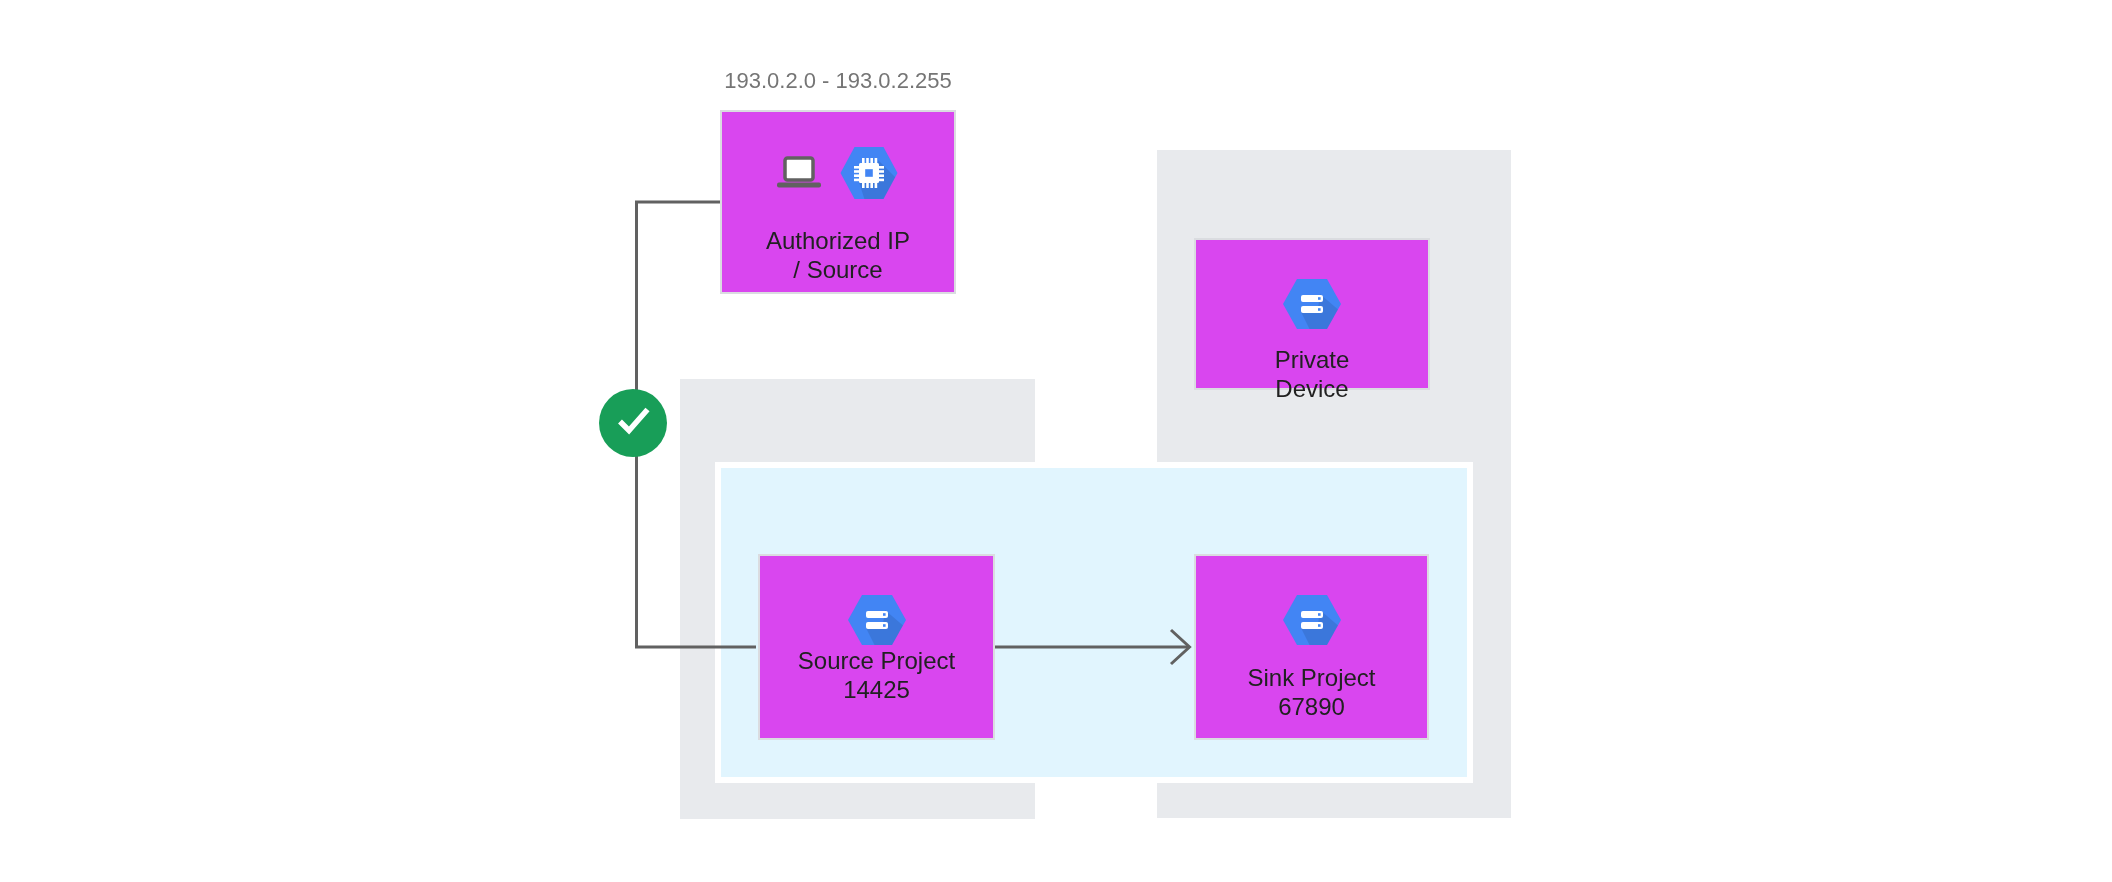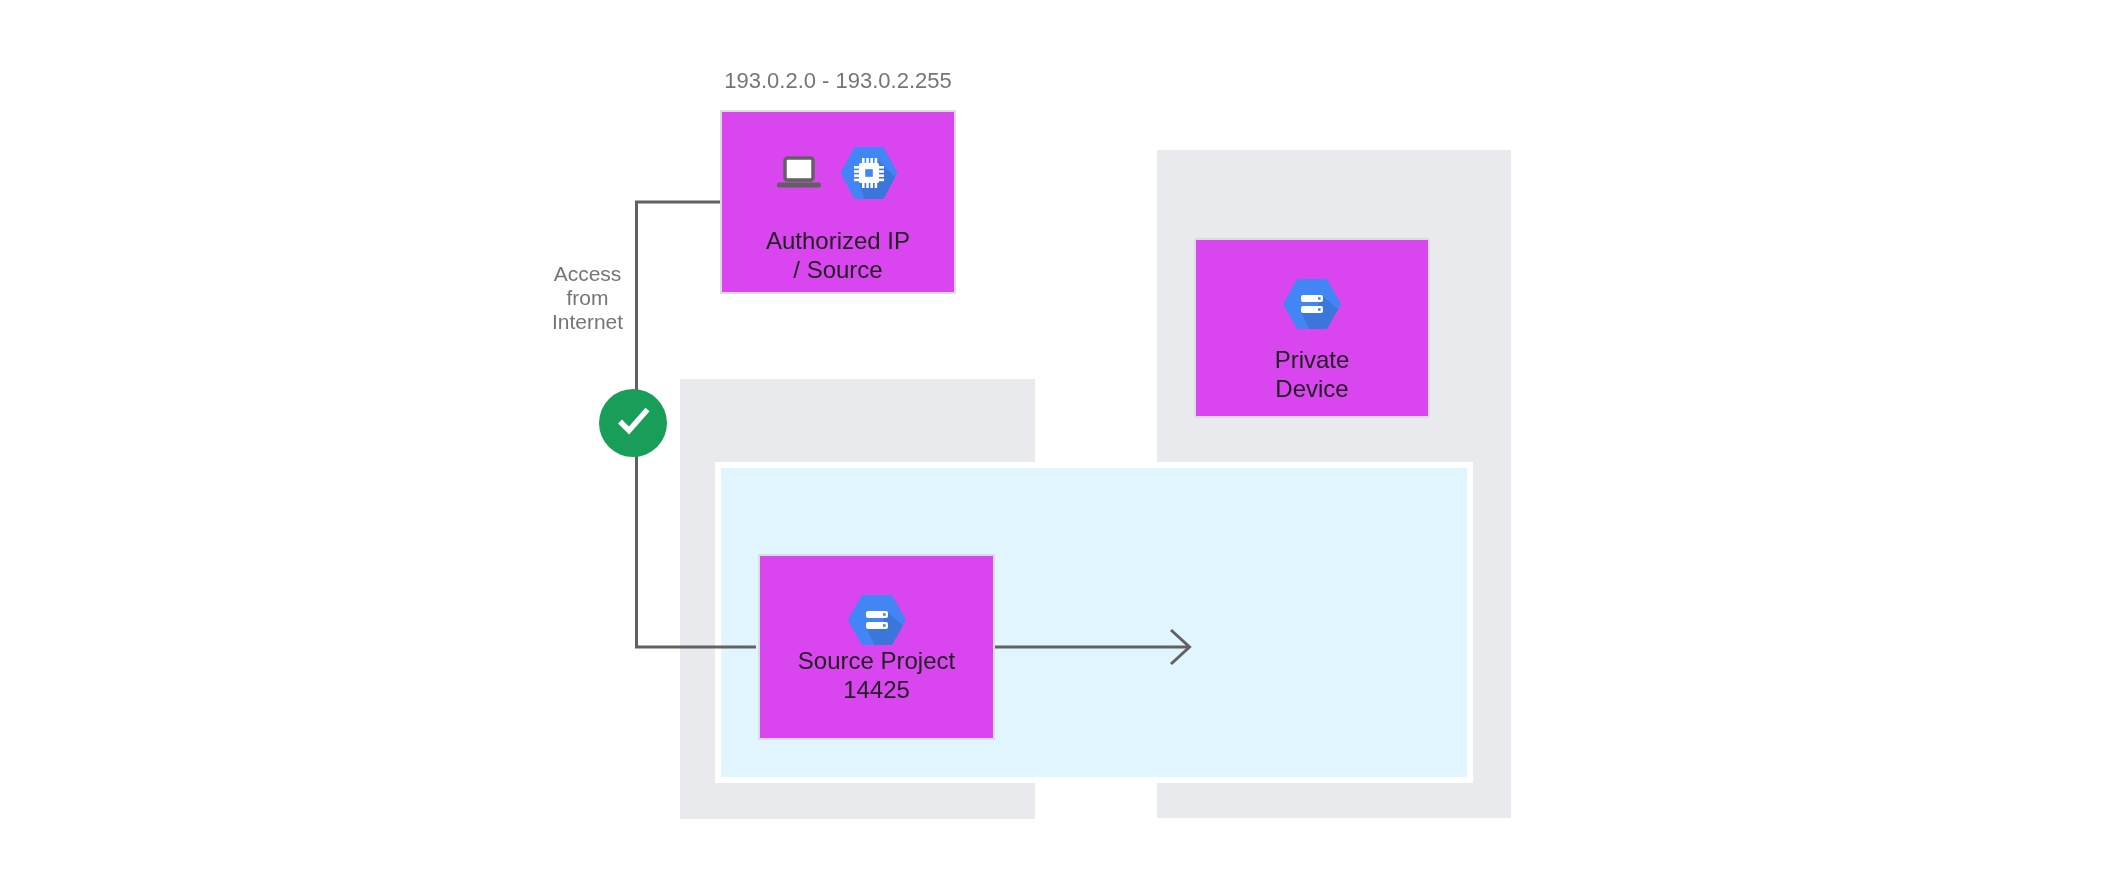--- a/index.html
+++ b/index.html
@@ -126,25 +126,20 @@
           <rect x="26.2" y="24.2" width="7.6" height="7.6" fill="#4285f4"></rect>
         </svg>
       </span>
     </div>
     <div class="node-label" style="margin-top:20px;">
       <div>Authorized IP</div>
       <div>/ Source</div>
     </div>
   </div>
 
-  <div class="muted-label" style="left:535px;top:262px;width:105px;">
-    <div>Access</div>
-    <div>from</div>
-    <div>Internet</div>
-  </div>
 
   <div class="check-circle layer4">
     <span>
       <svg width="42" height="33" viewBox="0 0 42 33">
         <path d="M8 16.5 L17 25.5 L35.5 4.5" fill="none" stroke="#ffffff" stroke-width="5.5"></path>
       </svg>
     </span>
   </div>
 
   <div class="box-white layer3" style="left:758px;top:554px;width:237px;height:186px;">
@@ -162,22 +157,43 @@
         <rect x="36" y="19.2" width="2.6" height="2.6" fill="#4285f4"></rect>
         <rect x="36" y="30.2" width="2.6" height="2.6" fill="#4285f4"></rect>
       </svg>
     </div>
     <div class="node-label" style="">
       <div>Source Project</div>
       <div>14425</div>
     </div>
   </div>
 
-
-  <div class="box-white layer3" style="left:1194px;top:238px;width:236px;height:180px;">
+  <div class="box-white layer3" style="left:1194px;top:554px;width:235px;height:186px;">
+    <div class="proj-icon-wrap">
+      <svg width="60" height="52" viewBox="0 0 60 52">
+        <defs>
+          <clipPath id="hexclip-b">
+            <polygon points="15,1 45,1 59,26 45,51 15,51 1,26"></polygon>
+          </clipPath>
+        </defs>
+        <polygon points="15,1 45,1 59,26 45,51 15,51 1,26" fill="#4285f4"></polygon>
+        <polygon points="38,16 59,34 59,52 28,52 19,34 36,30" fill="#000000" opacity="0.10" clip-path="url(#hexclip-b)"></polygon>
+        <rect x="19" y="17" width="22" height="7" rx="2" fill="#ffffff"></rect>
+        <rect x="19" y="28" width="22" height="7" rx="2" fill="#ffffff"></rect>
+        <rect x="36" y="19.2" width="2.6" height="2.6" fill="#4285f4"></rect>
+        <rect x="36" y="30.2" width="2.6" height="2.6" fill="#4285f4"></rect>
+      </svg>
+    </div>
+    <div class="node-label" style="margin-top:17px;">
+      <div>Sink Project</div>
+      <div>67890</div>
+    </div>
+  </div>
+
+  <div class="box-white layer3" style="left:1194px;top:238px;width:236px;height:152px;">
     <div class="proj-icon-wrap">
       <svg width="60" height="52" viewBox="0 0 60 52">
         <defs>
           <clipPath id="hexclip-c">
             <polygon points="15,1 45,1 59,26 45,51 15,51 1,26"></polygon>
           </clipPath>
         </defs>
         <polygon points="15,1 45,1 59,26 45,51 15,51 1,26" fill="#4285f4"></polygon>
         <polygon points="38,16 59,34 59,52 28,52 19,34 36,30" fill="#000000" opacity="0.10" clip-path="url(#hexclip-c)"></polygon>
         <rect x="19" y="17" width="22" height="7" rx="2" fill="#ffffff"></rect>

